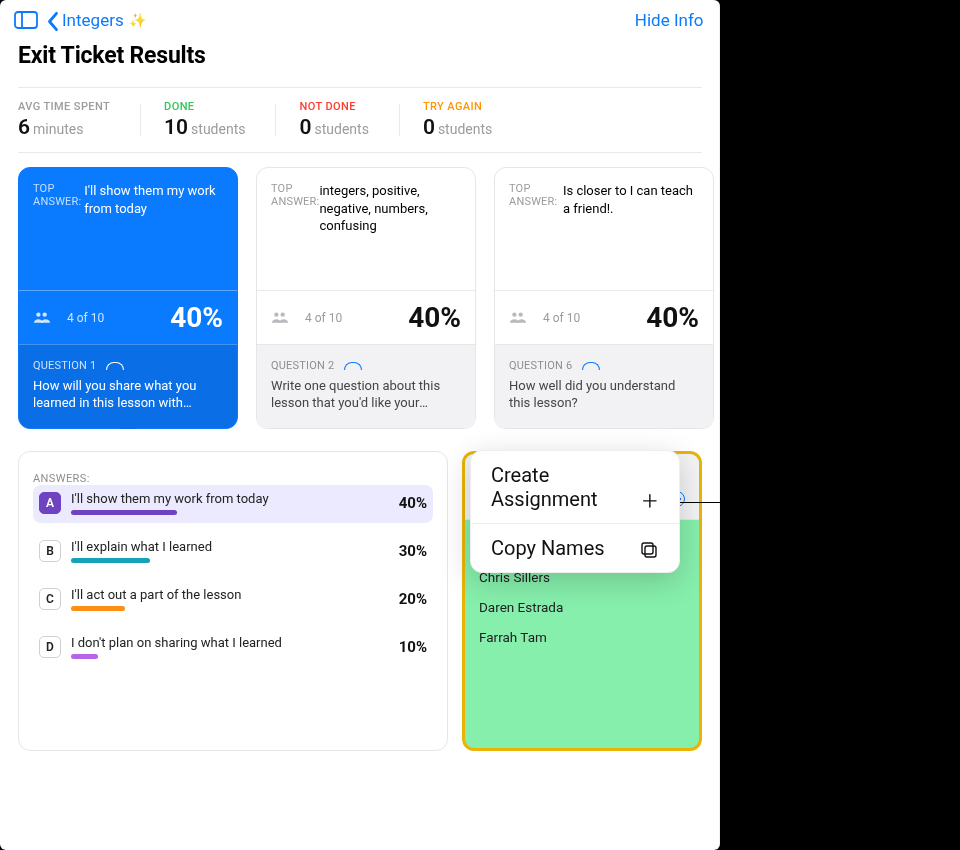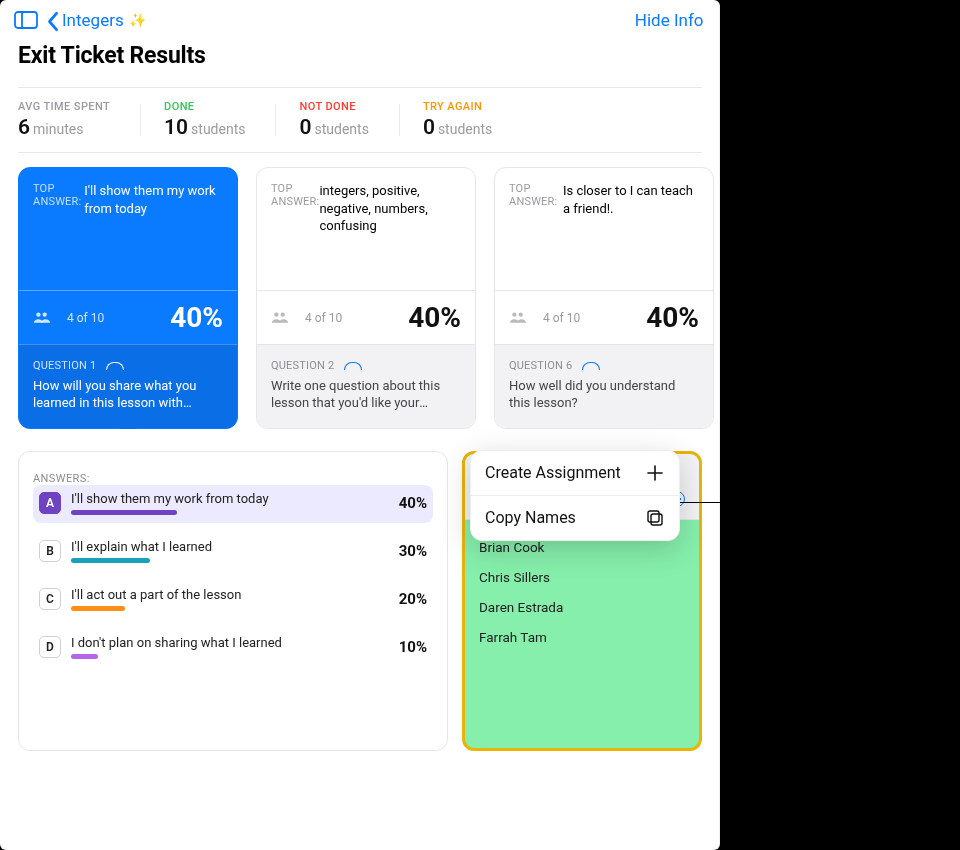--- a/index.html
+++ b/index.html
@@ -195,23 +195,23 @@
     position:absolute;
     left:470px; top:450px;
     width:210px;
     background:#fff; border-radius:12px;
     box-shadow:0 8px 30px rgba(0,0,0,0.18);
     z-index:50;
     overflow:hidden;
     border:1px solid #eee;
   }
   .popover-row {
-    display:flex; justify-content:space-between; align-items:flex-start;
-    padding:12px 14px;
-    font-size:16px; color:#111;
+    display:flex; justify-content:space-between; align-items:flex-end;
+    padding:12px 20px;
+    font-size:20px; color:#111;
   }
   .popover-row + .popover-row { border-top:1px solid #eee;}
   .pop-icon { width:20px; height:20px; color:#111; display:flex; align-items:center; justify-content:center;}
   
   .callout-line {
     position:absolute; left:680px; top:502px; width:58px; height:1px;
     background:#000; z-index:60;
   }
 </style>
 </head>

